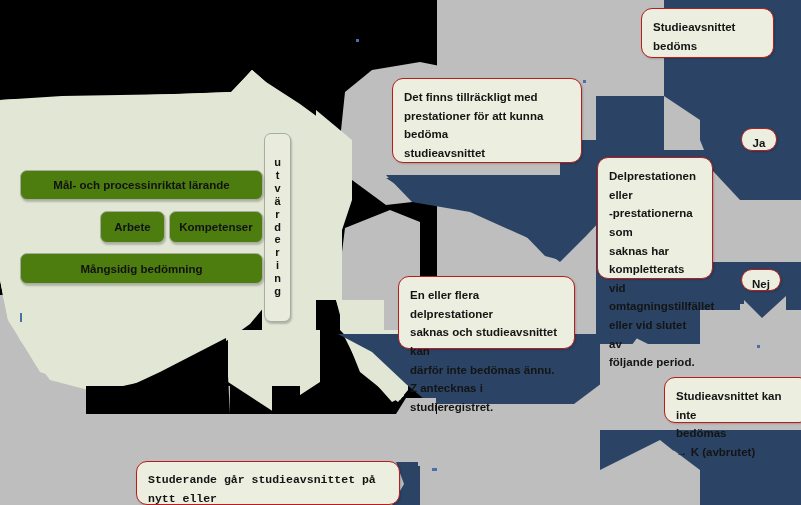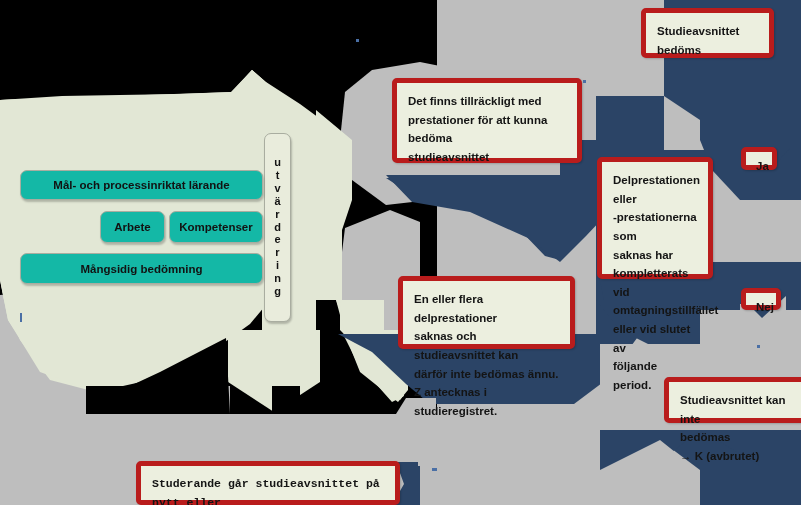--- a/index.html
+++ b/index.html
@@ -12,43 +12,42 @@
     background:#000000;
   }
   #artboard{position:absolute;inset:0;}
   #artboard svg{display:block;width:801px;height:505px;}
 
   
   .callout{
     position:absolute;
     box-sizing:border-box;
     background:#ecefdf;
-    border:5px solid #b91c1c;
-    border-radius:5px;
+    border:1px solid #b91c1c;
+    border-radius:11px;
     color:#141414;
     font-weight:bold;
     font-size:11.5px;
     line-height:1.62;
     padding:9px 11px;
     box-shadow:1px 1px 2px rgba(0,0,0,.18);
     white-space:pre-line;
   }
   .callout.small{
     font-size:11.5px;
     padding:6px 10px;
     line-height:1.4;
     text-align:center;
-    margin-top:19px;
   }
 
   
   .chip{
     position:absolute;
     box-sizing:border-box;
-    background:#14b8a6;
+    background:#4d7c0f;
     border:1px solid #a9ada0;
     border-radius:7px;
     box-shadow:1px 2px 2px rgba(0,0,0,.22);
     display:flex;align-items:center;justify-content:center;
     color:#121212;
     font-weight:bold;
     font-size:11.5px;
     text-align:center;
   }
   .chip-wide{}

